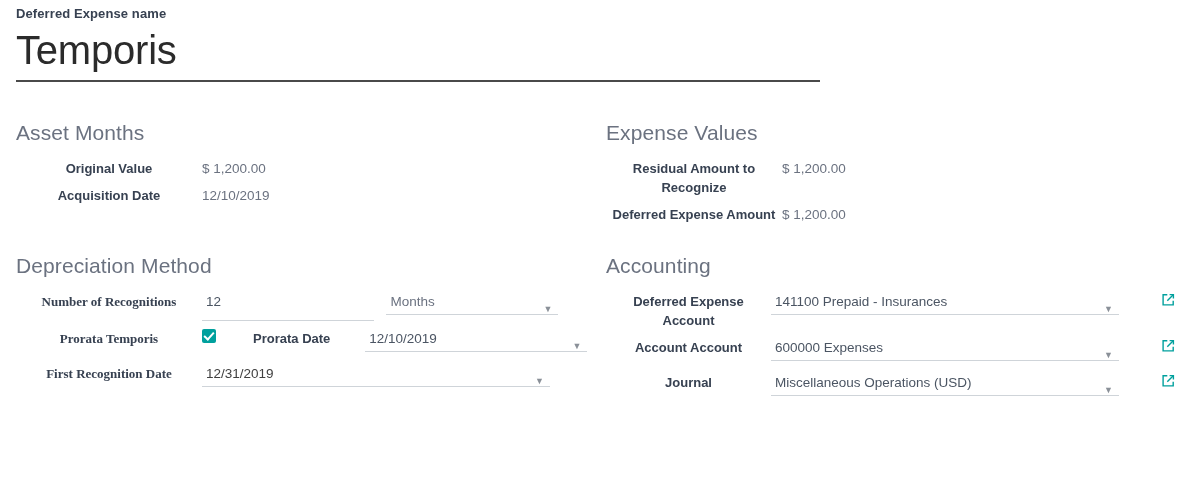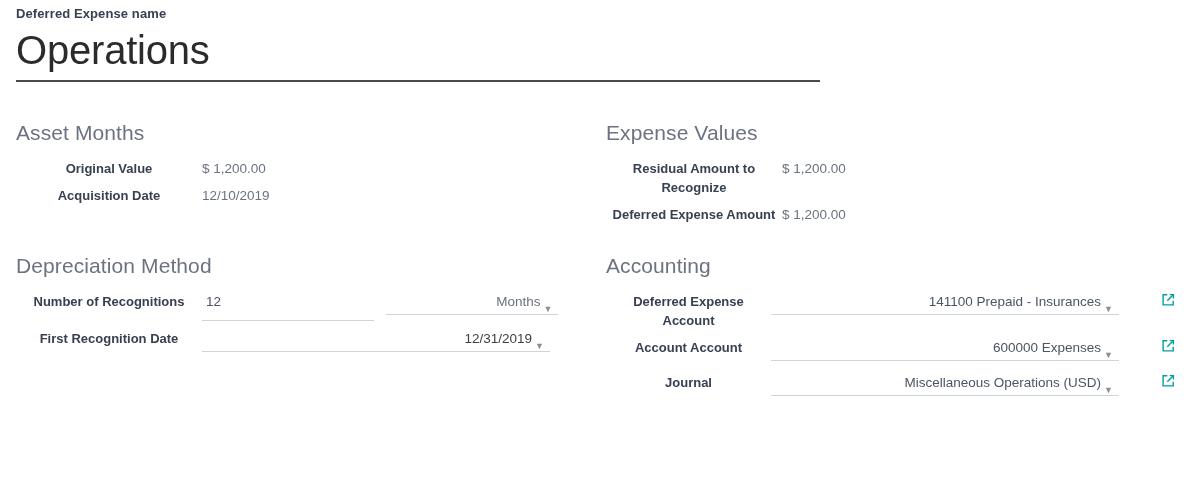--- a/index.html
+++ b/index.html
@@ -78,21 +78,21 @@
     line-height: 19px;
     padding-right: 8px;
     text-align: center;
   }
   td.val {
     font-size: 13.5px;
     color: #6b7280;
     line-height: 19px;
   }
   .lbl-left-asset { width: 186px; }
-  .lbl-left-dep   { width: 186px; }
+  .lbl-left-dep   { width: 186px; font-family: Liberation Serif, serif; }
   .lbl-right      { width: 186px; }
 
   
   .ro { color: #7b8086; }
 
   
   .inp {
     display: inline-block;
     border: 0;
     border-bottom: 1px solid #cfd4d9;
@@ -104,21 +104,20 @@
     outline: none;
     box-sizing: border-box;
     line-height: 19px;
   }
   .inp.num { width: 172px; }
 
   .select-wrap {
     position: relative;
     display: inline-block;
     vertical-align: top;
-    text-align: right;
   }
   .select-wrap .caret {
     position: absolute;
     right: 6px;
     bottom: 5px;
     font-size: 9px;
     color: #8a9098;
     pointer-events: none;
   }
   .sel {
@@ -186,21 +185,21 @@
   .nowrap { white-space: nowrap; gap: 27px; }
 </style>
 </head>
 <body>
 
 <div class="page">
 
   <div class="title-block">
     <div class="title-label">Deferred Expense name</div>
     <div class="title-input-wrap">
-      <div class="title-value">Operations</div>
+      <div class="title-value">Temporis</div>
     </div>
   </div>
 
   <div class="columns">
 
     <div class="col-left">
       <div class="group-title">Asset Months</div>
       <table class="fields">
         <tbody>
             <tr>
@@ -244,20 +243,33 @@
           <td class="lbl lbl-left-dep">Number of Recognitions</td>
           <td>
             <span class="inp num">12</span>
             <span class="select-wrap" style="margin-left:8px">
               <span class="sel months">Months</span>
               <span class="caret">▼</span>
             </span>
           </td>
         </tr>
 
+        <tr>
+          <td class="lbl lbl-left-dep">Prorata Temporis</td>
+          <td>
+            <div class="row-flex nowrap">
+              <span class="cb"></span>
+              <span class="inline-lbl">Prorata Date</span>
+              <span class="select-wrap">
+                <span class="sel date-short">12/10/2019</span>
+                <span class="caret">▼</span>
+              </span>
+            </div>
+          </td>
+        </tr>
 
         <tr>
           <td class="lbl lbl-left-dep">First Recognition Date</td>
           <td>
             <span class="select-wrap">
               <span class="sel date-long">12/31/2019</span>
               <span class="caret">▼</span>
             </span>
           </td>
         </tr>

